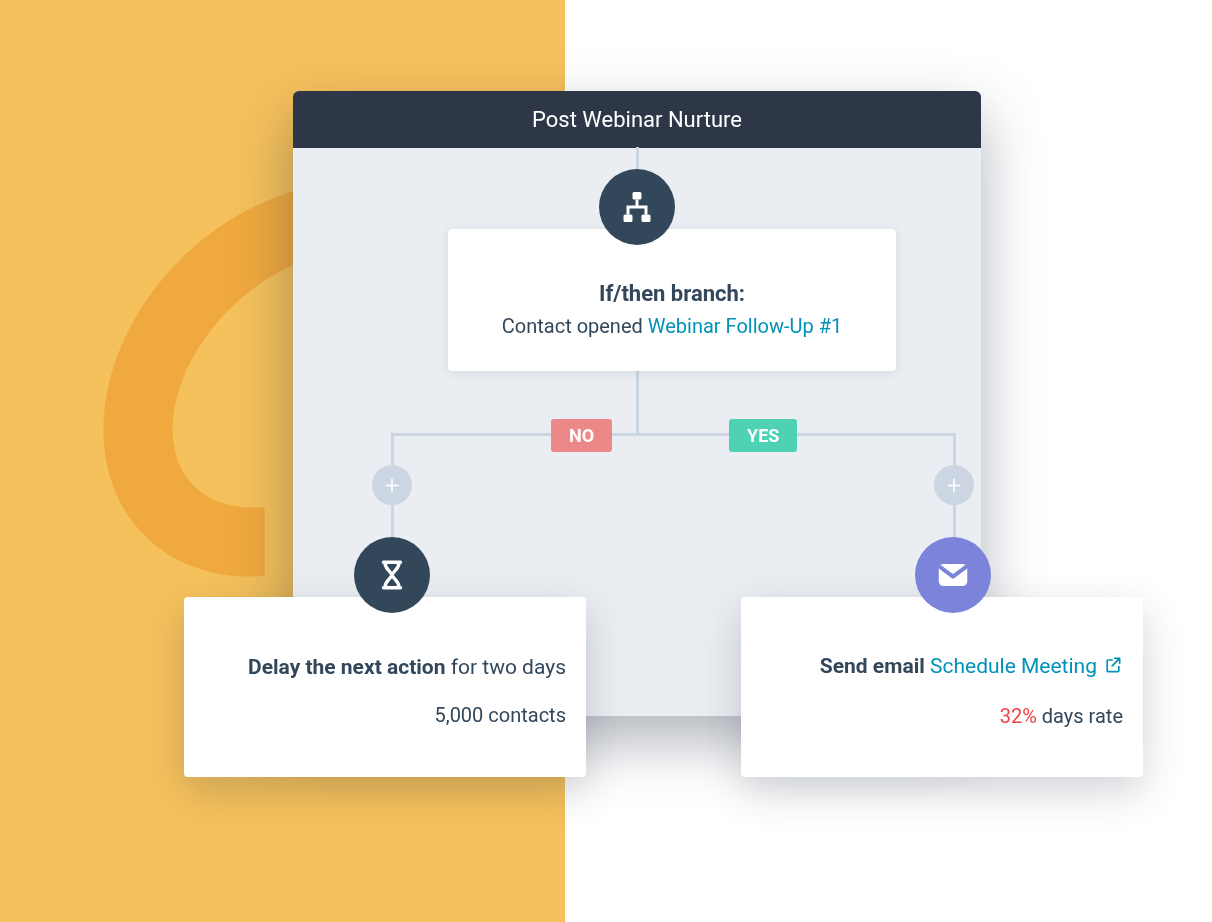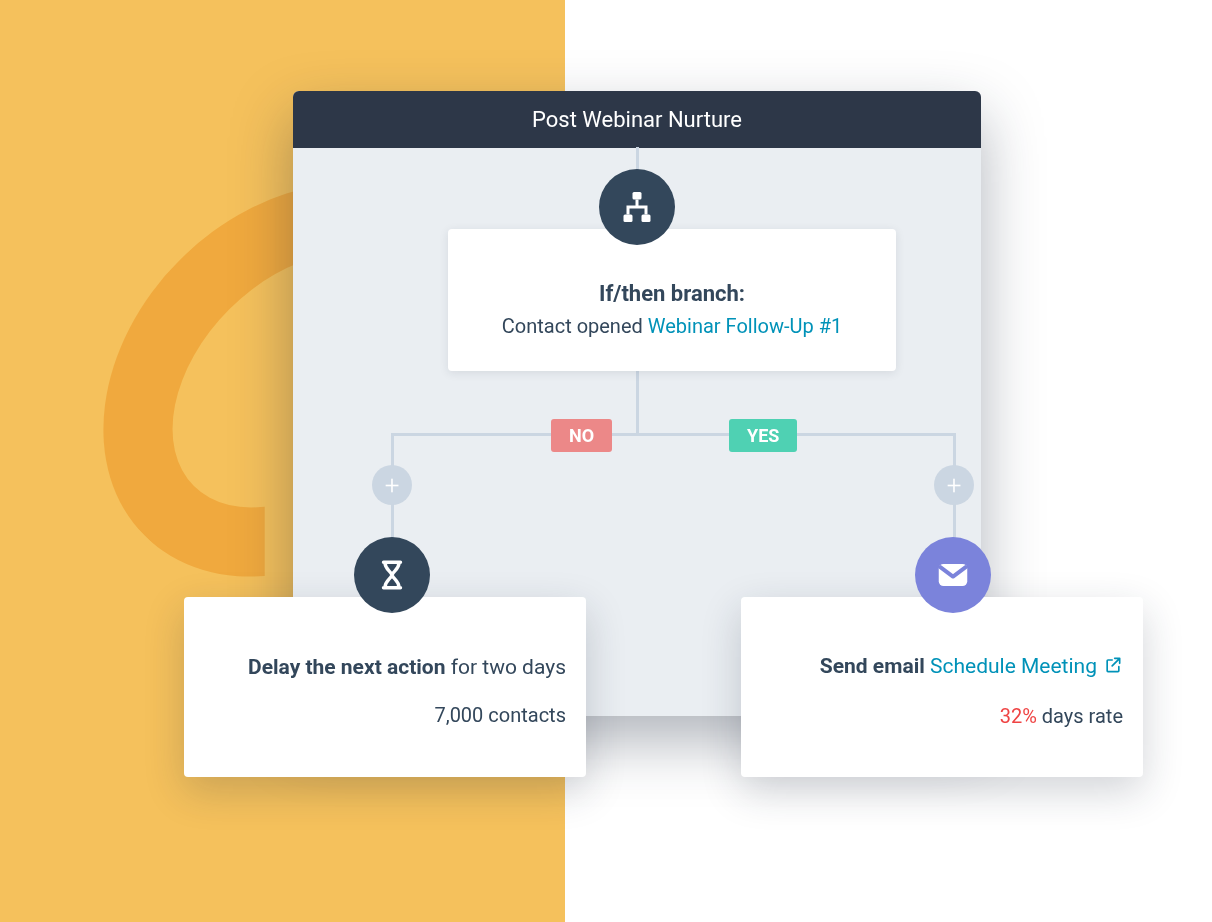--- a/index.html
+++ b/index.html
@@ -213,21 +213,21 @@
     <svg width="38" height="38" viewBox="0 0 24 24" fill="none">
       <rect x="3" y="5" width="18" height="14" rx="3" fill="#fff"></rect>
       <path d="M4 7l8 6 8-6" stroke="#7b83db" stroke-width="2.5" stroke-linecap="round" stroke-linejoin="round" fill="none"></path>
     </svg>
   </div>
 
   <div class="action-card action-left">
     <div class="action-line1">
       <span class="bold">Delay the next action</span><span> for two days</span>
     </div>
-    <div class="action-line2">7,000 contacts</div>
+    <div class="action-line2">5,000 contacts</div>
   </div>
 
   <div class="action-card action-right">
     <div class="action-line1">
       <span class="bold">Send email </span><span class="link">Schedule Meeting</span><span class="ext-icon">
         <svg width="20" height="20" viewBox="0 0 24 24" style="display:inline">
             <path d="M14 4h6v6M20 4l-9 9M19 14v5a1 1 0 0 1-1 1H6a1 1 0 0 1-1-1V7a1 1 0 0 1 1-1h5" stroke="#0092b8" stroke-width="2" fill="none" stroke-linecap="round" stroke-linejoin="round"></path>
           </svg>
       </span>
     </div>

